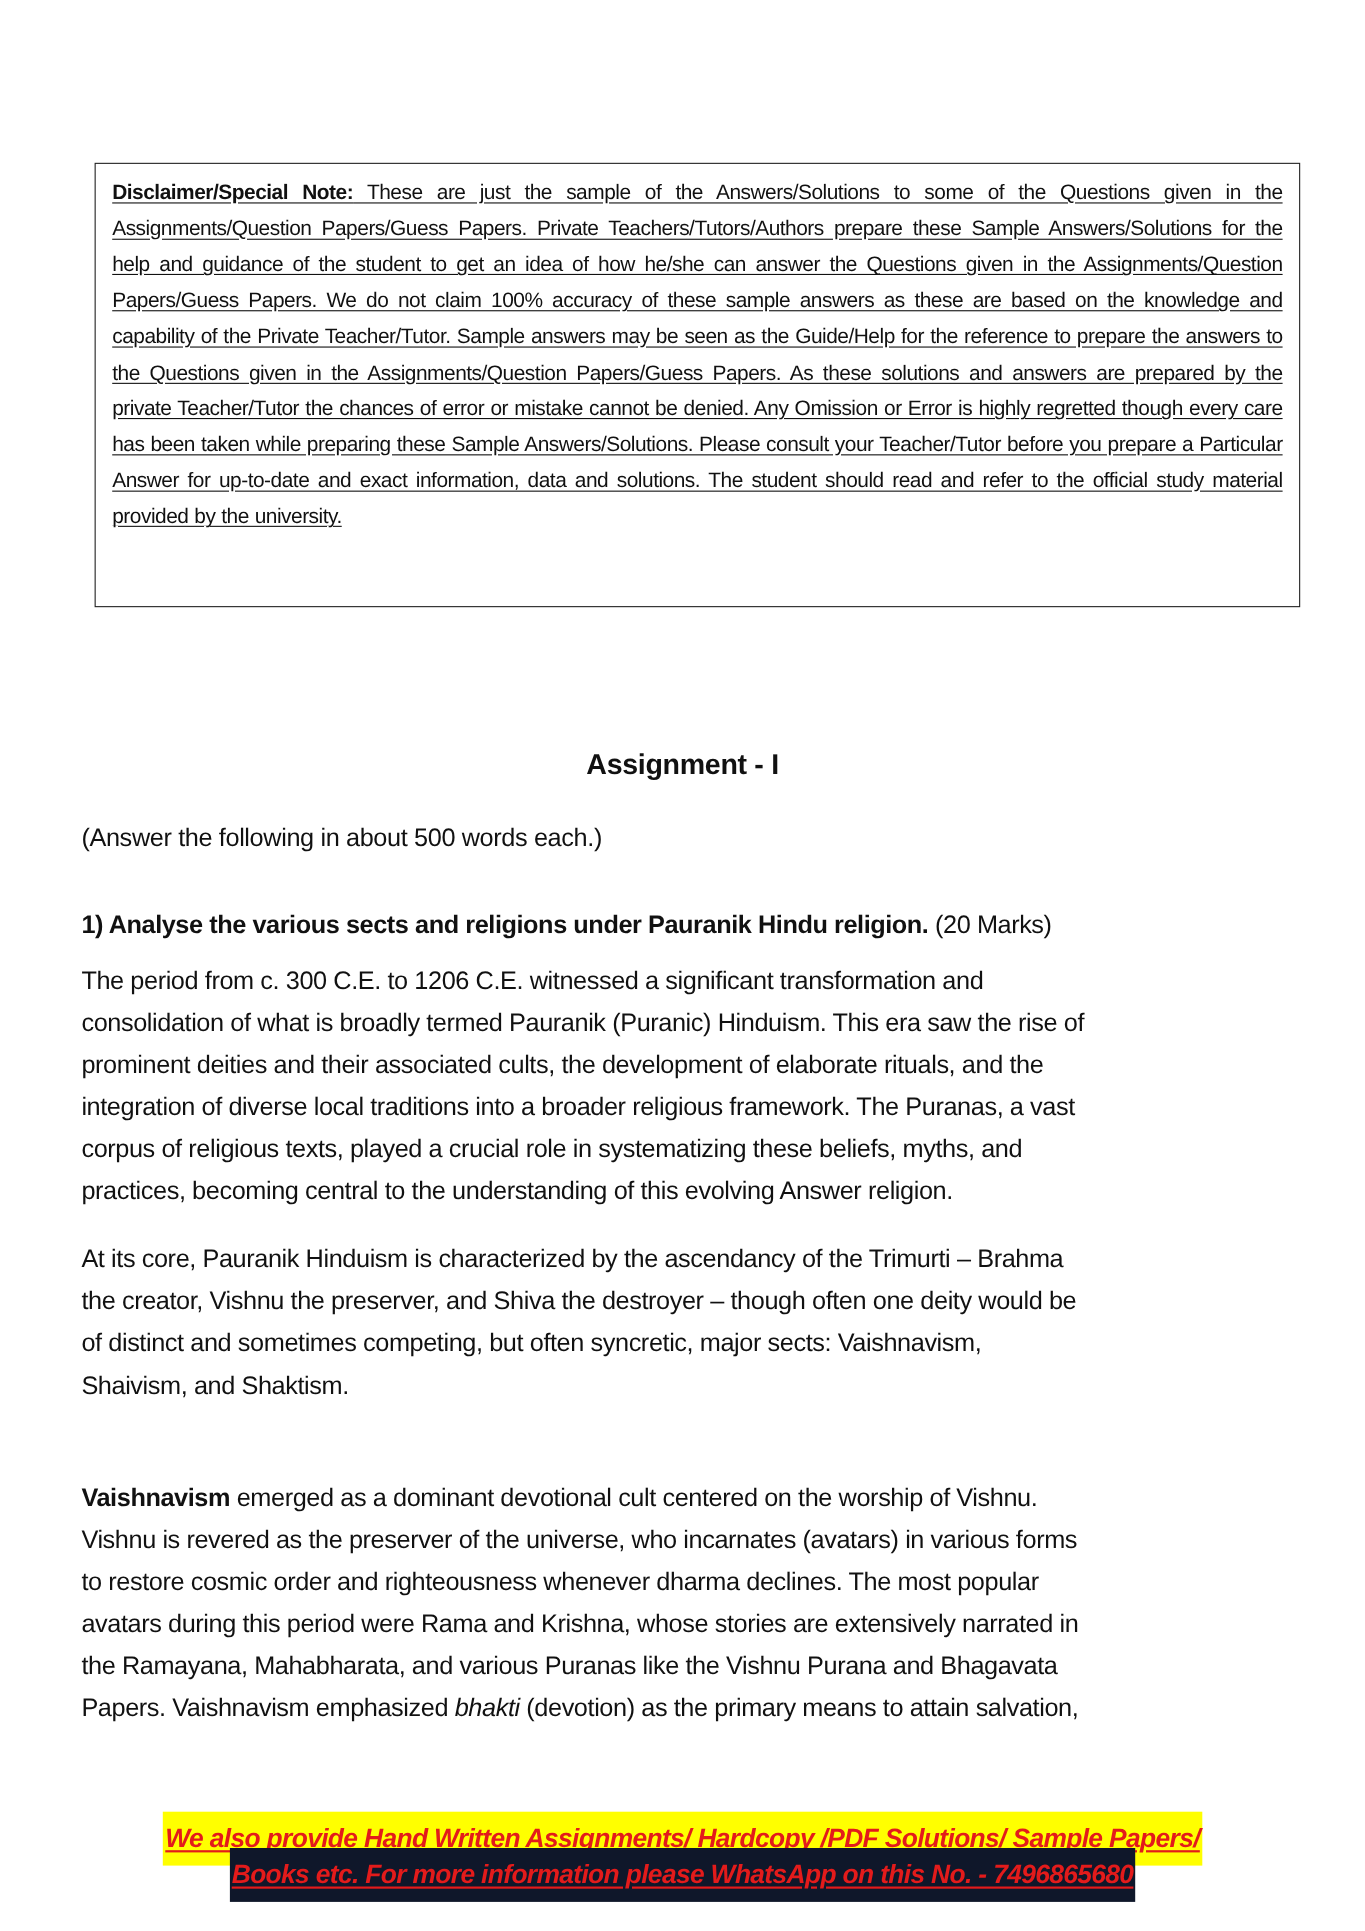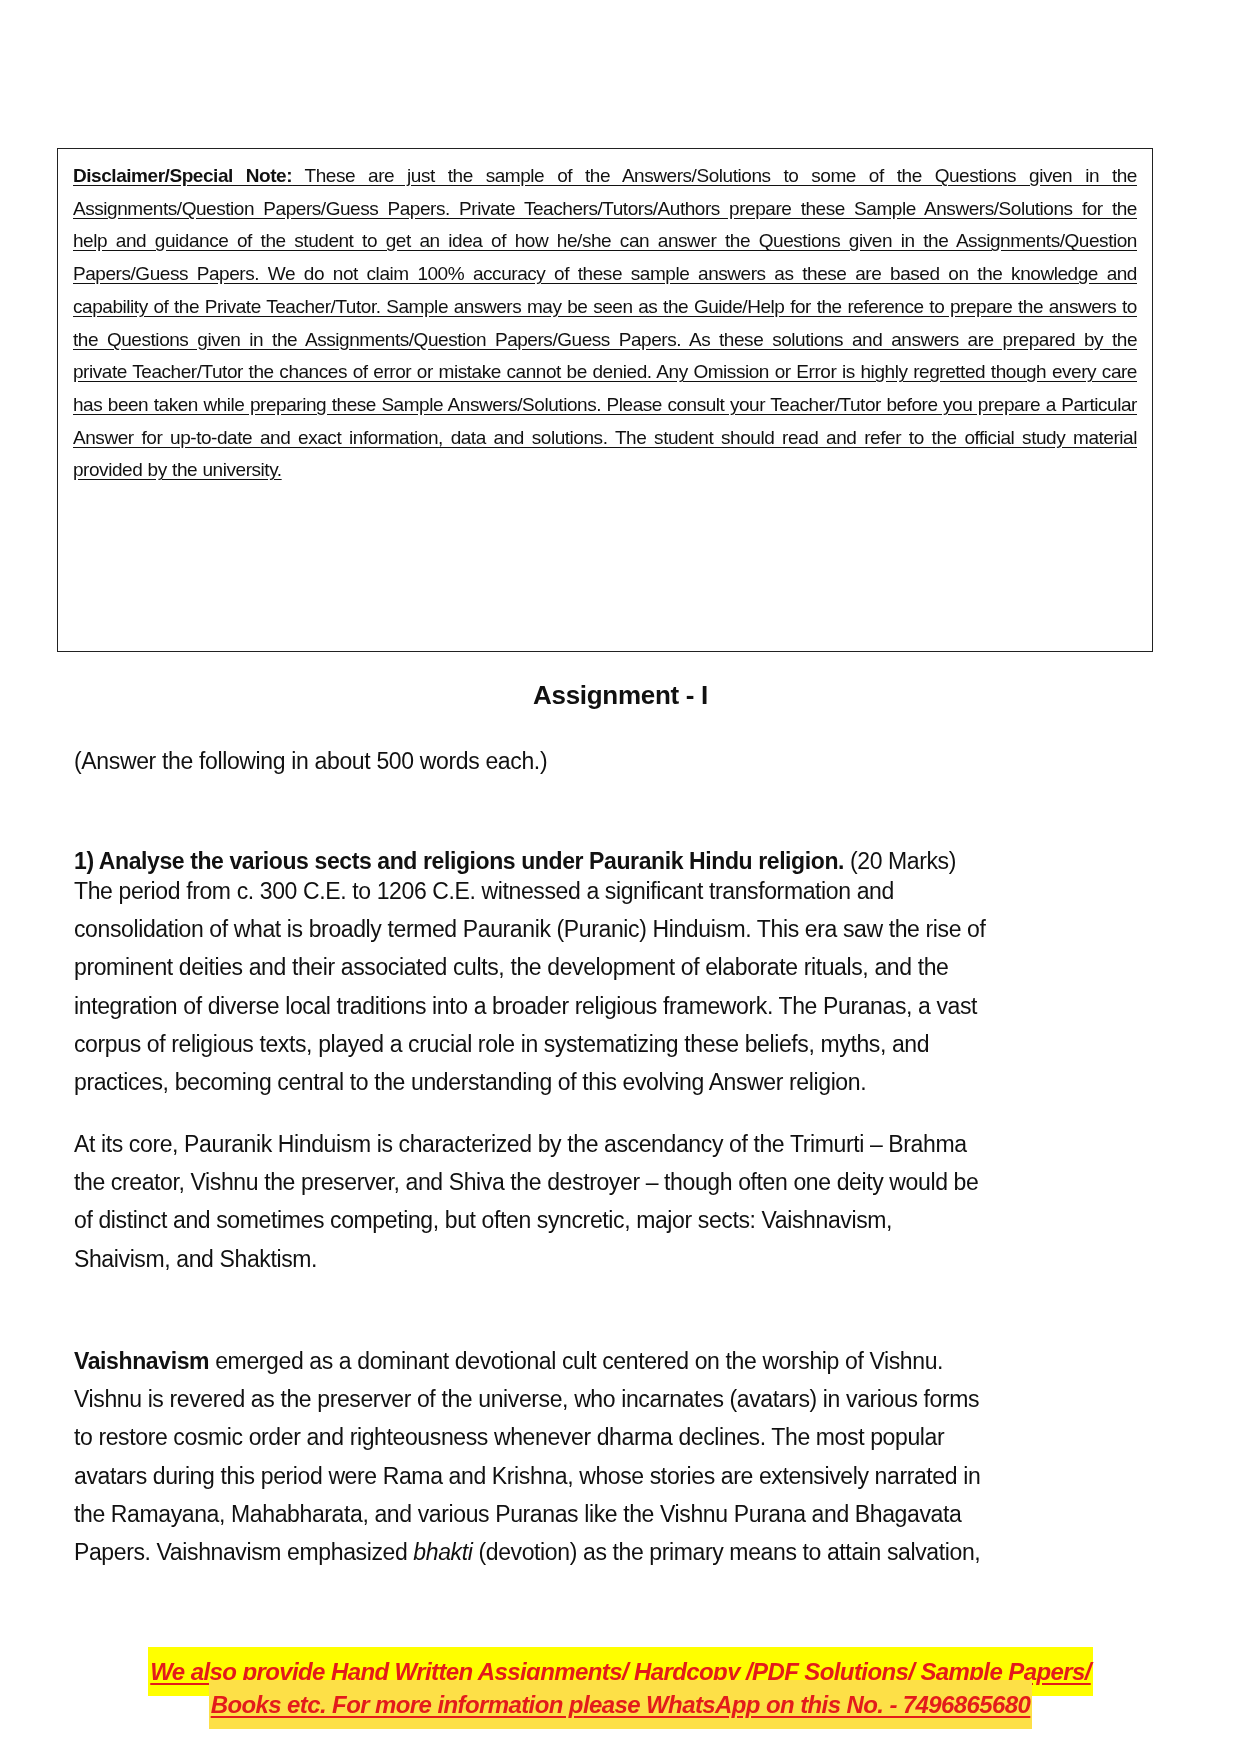--- a/index.html
+++ b/index.html
@@ -17,24 +17,24 @@
     }
     .page {
       position: absolute;
       left: 0; top: 0;
       width: 1241px;
       height: 1755px;
     }
     
     .disclaimer-box {
       position: absolute;
-      left: 57px;
+      left: 86px;
       top: 148px;
       width: 1096px;
-      height: 504px;
+      height: 404px;
       border: 1.6px solid #222222;
       box-sizing: border-box;
       padding: 11px 15px 0 15px;
     }
     .disclaimer-text {
       font-size: 19px;
       line-height: 32.7px;
       text-align: justify;
       text-decoration: underline;
       text-underline-offset: 3px;
@@ -62,21 +62,21 @@
       position: absolute;
       left: 74px;
       top: 748px;
       font-size: 23px;
       letter-spacing: -0.35px;
       margin: 0;
     }
     .question {
       position: absolute;
       left: 74px;
-      top: 848px;
+      top: 827px;
       font-size: 23px;
       letter-spacing: -0.4px;
       margin: 0;
       white-space: nowrap;
     }
     .question .q-text { font-weight: bold; }
     .body-para {
       position: absolute;
       left: 74px;
       width: 1100px;
@@ -149,16 +149,16 @@
     <span class="line"><b>Vaishnavism</b><span> emerged as a dominant devotional cult centered on the worship of Vishnu.</span></span>
     <span class="line">Vishnu is revered as the preserver of the universe, who incarnates (avatars) in various forms</span>
     <span class="line">to restore cosmic order and righteousness whenever dharma declines. The most popular</span>
     <span class="line">avatars during this period were Rama and Krishna, whose stories are extensively narrated in</span>
     <span class="line">the Ramayana, Mahabharata, and various Puranas like the Vishnu Purana and Bhagavata</span>
     <span class="line"><span>Papers. Vaishnavism emphasized </span><i>bhakti</i><span> (devotion) as the primary means to attain salvation,</span></span>
   </p>
 
   <div class="promo" style="color: rgb(227, 27, 27);">
     <span class="promo-line" style="background: rgb(255, 255, 0); text-decoration-color: rgb(227, 27, 27);">We also provide Hand Written Assignments/ Hardcopy /PDF Solutions/ Sample Papers/</span><br>
-    <span class="promo-line" style="background: #fde047; text-decoration-color: rgb(227, 27, 27);">Books etc. For more information please WhatsApp on this No. - 7496865680</span>
+    <span class="promo-line" style="background: #0f172a; text-decoration-color: rgb(227, 27, 27);">Books etc. For more information please WhatsApp on this No. - 7496865680</span>
   </div>
 
 </div>
 
 </body></html>

